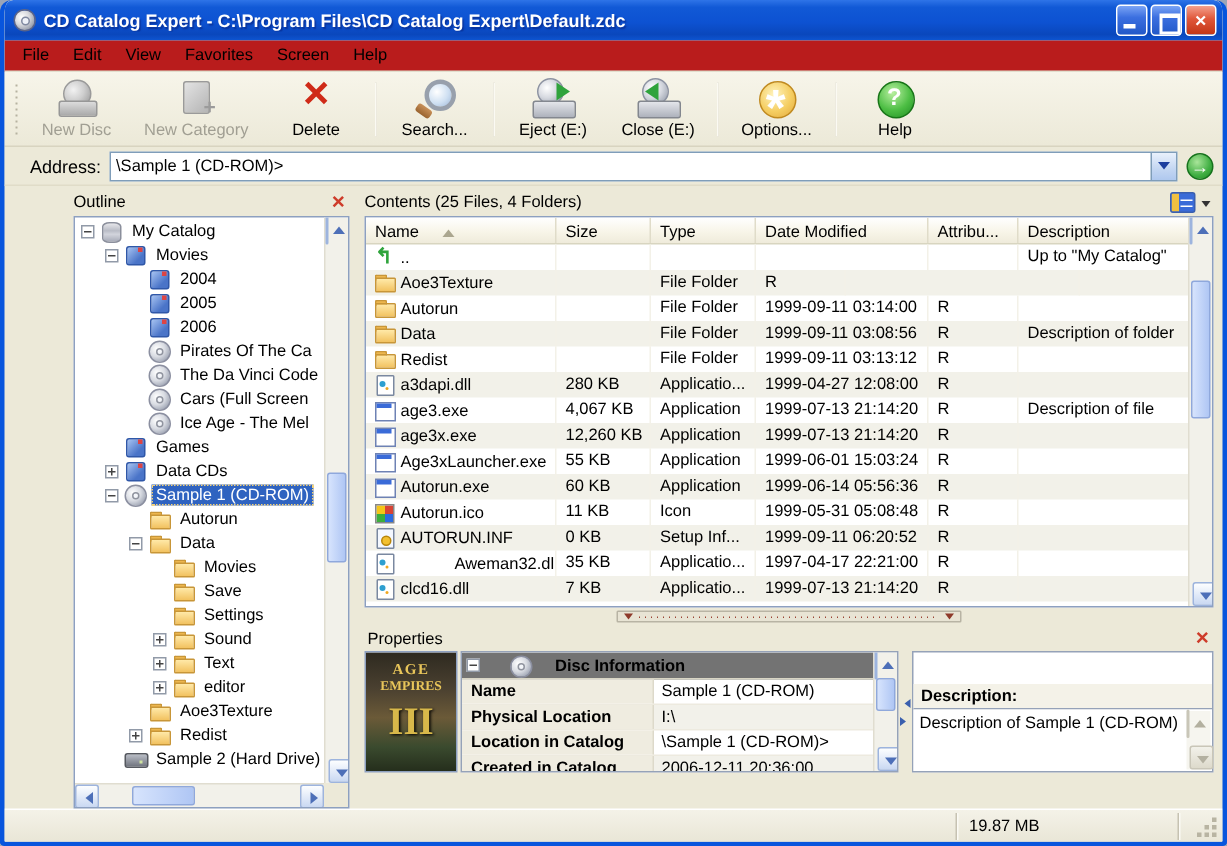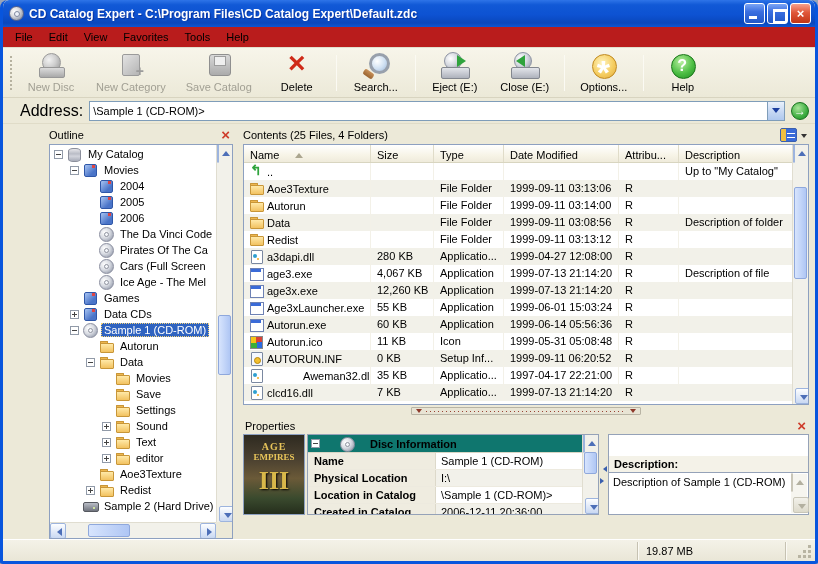--- a/index.html
+++ b/index.html
@@ -56,21 +56,21 @@
     border:6px solid transparent;border-left:9px solid #2FA33C;}
   .tb-close-drive .arrow{right:auto;left:-1px;border-left-color:transparent;border-right:9px solid #2FA33C;}
   .tb-options::before{content:"";position:absolute;left:5px;top:2px;width:23px;height:23px;border-radius:50%;
     background:radial-gradient(circle at 40% 35%,#FFF4C0,#F5CE62 55%,#E2A83A);border:1px solid #C08A20;}
   .tb-options::after{content:"*";position:absolute;left:5px;top:2px;width:23px;height:23px;text-align:center;font-size:34px;line-height:36px;color:#fff;font-weight:bold;}
   .tb-help::before{content:"";position:absolute;left:5px;top:2px;width:23px;height:23px;border-radius:50%;
     background:radial-gradient(circle at 40% 30%,#B8EFA0,#4DBE44 55%,#1E8E22);border:1px solid #187518;}
   .tb-help::after{content:"?";position:absolute;left:5px;top:2px;width:23px;height:23px;text-align:center;font-size:16px;line-height:24px;color:#fff;font-weight:bold;}
   
   .addressbar{height:26px;flex:0 0 26px;display:flex;align-items:center;background:#ECE9D8;padding:2px 6px 2px 2px;border-bottom:1px solid #E0DCC8;}
-  .addr-label{font-size:16px;margin:0 6px 0 4px;}
+  .addr-label{font-size:12px;margin:0 6px 0 4px;}
   .addr-combo{flex:1;height:20px;border:1px solid #7F9DB9;background:#fff;display:flex;align-items:stretch;}
   .addr-input{flex:1;border:0;outline:0;font-family:"Liberation Sans",sans-serif;font-size:11px;padding:0 3px;background:#fff;}
   .combo-arrow{width:17px;border-left:1px solid #7F9DB9;background:linear-gradient(180deg,#E9F1FC,#C3D6F2 60%,#AFC8EE);display:flex;align-items:center;justify-content:center;}
   .combo-arrow::before{content:"";width:0;height:0;border:4px solid transparent;border-top:5px solid #1C3E9E;margin-top:4px;}
   .go-btn{width:18px;height:18px;margin-left:6px;border-radius:50%;border:1px solid #15721C;
     background:radial-gradient(circle at 38% 32%,#A9E59A,#3FAE42 60%,#1D8A26);color:#fff;font-size:12px;font-weight:bold;line-height:16px;text-align:center;}
   
   .main{flex:0 0 415px;height:415px;display:flex;padding:2px 6px 0 8px;}
   .left-col{width:184px;flex:0 0 184px;display:flex;flex-direction:column;margin-right:10px;margin-left:38px;}
   .right-col{flex:1;display:flex;flex-direction:column;min-width:0;}
@@ -155,21 +155,21 @@
   .props-head{height:17px;flex:0 0 17px;display:flex;align-items:center;font-size:11px;padding-left:2px;}
   .props-head .ph-title{flex:1;}
   .props-area{flex:1;display:flex;min-height:0;padding-bottom:24px;}
   .boxart{width:62px;flex:0 0 62px;border:1px solid #8DA0C0;margin-right:2px;position:relative;overflow:hidden;
     background:linear-gradient(180deg,#2E2A20 0%,#4A4030 30%,#6B5A38 55%,#3A4A2E 80%,#252E1C 100%);display:flex;flex-direction:column;align-items:center;}
   .boxart .ba1{color:#E8C55A;font-size:10px;font-weight:bold;letter-spacing:1px;margin-top:6px;font-family:"Liberation Serif",serif;}
   .boxart .ba2{color:#E8C55A;font-size:9px;font-weight:bold;font-family:"Liberation Serif",serif;}
   .boxart .ba3{color:#D8B84A;font-size:26px;font-weight:bold;font-family:"Liberation Serif",serif;margin-top:4px;text-shadow:1px 1px 2px #000;}
   .propgrid{width:292px;flex:0 0 292px;border:1px solid #95A2B8;background:#fff;position:relative;overflow:hidden;}
   .pg-inner{position:absolute;left:0;top:0;right:16px;bottom:0;overflow:hidden;}
-  .pg-header{height:18px;display:flex;align-items:center;background:#0f766e;border-bottom:1px solid #D8D5C4;padding-left:3px;gap:16px;}
+  .pg-header{height:18px;display:flex;align-items:center;background:#737373;border-bottom:1px solid #D8D5C4;padding-left:3px;gap:16px;}
   .pg-header .gtitle{font-size:11px;font-weight:bold;}
   .prow{display:flex;height:17px;border-bottom:1px solid #EDEADF;}
   .plabel{width:128px;flex:0 0 128px;font-size:11px;font-weight:bold;background:#EFECE0;border-right:1px solid #DDD9CA;padding:2px 0 0 6px;white-space:nowrap;overflow:hidden;}
   .pvalue{flex:1;font-size:11px;padding:2px 0 0 5px;white-space:nowrap;overflow:hidden;}
   .prow.alt .pvalue{background:#F2F1EA;}
   .pg-vscroll{position:absolute;top:0;right:0;bottom:0;width:16px;background:#F2F1EA;border-left:1px solid #E0DDD0;}
   .v-splitter{width:9px;flex:0 0 9px;display:flex;flex-direction:column;align-items:center;justify-content:center;gap:6px;}
   .v-splitter .tri-l{width:0;height:0;border:3px solid transparent;border-right:4px solid #3A5FAE;}
   .v-splitter .tri-r{width:0;height:0;border:3px solid transparent;border-left:4px solid #3A5FAE;}
   .descpanel{flex:1;border:1px solid #95A2B8;display:flex;flex-direction:column;min-width:0;background:#fff;}
@@ -205,37 +205,33 @@
       <span class="cap-btn cap-max"></span>
       <span class="cap-btn close">×</span>
     </span>
   </div>
 
   <div class="menubar">
       <span class="menu-item">File</span>
       <span class="menu-item">Edit</span>
       <span class="menu-item">View</span>
       <span class="menu-item">Favorites</span>
-      <span class="menu-item">Tools</span>
+      <span class="menu-item">Screen</span>
       <span class="menu-item">Help</span>
     </div>
 
   <div class="toolbar">
     <span class="drag-handle"></span>
   <div class="tb-btn disabled">
         <span class="tb-ico tb-new-disc"></span>
         <span class="lbl">New Disc</span>
       </div>
       <div class="tb-btn disabled">
         <span class="tb-ico tb-new-category"></span>
         <span class="lbl">New Category</span>
-      </div>
-      <div class="tb-btn disabled">
-        <span class="tb-ico tb-save-catalog"></span>
-        <span class="lbl">Save Catalog</span>
       </div>
       <div class="tb-btn">
         <span class="tb-ico tb-delete"></span>
         <span class="lbl">Delete</span>
       </div>
       <span class="tb-sep"></span>
       <div class="tb-btn">
         <span class="tb-ico tb-search"></span>
         <span class="lbl">Search...</span>
       </div>
@@ -310,27 +306,27 @@
             <div class="tree-row">
               <span class="indent" style="width: 36px;"></span>
               <span class="exp-gap"></span>
               <span class="ti ti-category"></span>
               <span class="tree-label">2006</span>
             </div>
             <div class="tree-row">
               <span class="indent" style="width: 36px;"></span>
               <span class="exp-gap"></span>
               <span class="ti ti-disc"></span>
+              <span class="tree-label">Pirates Of The Ca</span>
+            </div>
+            <div class="tree-row">
+              <span class="indent" style="width: 36px;"></span>
+              <span class="exp-gap"></span>
+              <span class="ti ti-disc"></span>
               <span class="tree-label">The Da Vinci Code</span>
-            </div>
-            <div class="tree-row">
-              <span class="indent" style="width: 36px;"></span>
-              <span class="exp-gap"></span>
-              <span class="ti ti-disc"></span>
-              <span class="tree-label">Pirates Of The Ca</span>
             </div>
             <div class="tree-row">
               <span class="indent" style="width: 36px;"></span>
               <span class="exp-gap"></span>
               <span class="ti ti-disc"></span>
               <span class="tree-label">Cars (Full Screen</span>
             </div>
             <div class="tree-row">
               <span class="indent" style="width: 36px;"></span>
               <span class="exp-gap"></span>
@@ -480,21 +476,20 @@
                 <div class="td" style="width: 60px; flex: 0 0 60px;"></div>
                 <div class="td" style="width: 156px; flex: 0 0 156px;">Up to "My Catalog"</div>
               </div>
               <div class="tr alt">
                 <div class="td c0" style="width: 127px; flex: 0 0 127px;">
                   <span class="fi fi-folder"></span>
                   <span>Aoe3Texture</span>
                 </div>
                 <div class="td" style="width: 63px; flex: 0 0 63px;"></div>
                 <div class="td" style="width: 70px; flex: 0 0 70px;">File Folder</div>
-                <div class="td" style="width: 115px; flex: 0 0 115px;">1999-09-11 03:13:06</div>
                 <div class="td" style="width: 60px; flex: 0 0 60px;">R</div>
                 <div class="td" style="width: 156px; flex: 0 0 156px;"></div>
               </div>
               <div class="tr">
                 <div class="td c0" style="width: 127px; flex: 0 0 127px;">
                   <span class="fi fi-folder"></span>
                   <span>Autorun</span>
                 </div>
                 <div class="td" style="width: 63px; flex: 0 0 63px;"></div>
                 <div class="td" style="width: 70px; flex: 0 0 70px;">File Folder</div>

